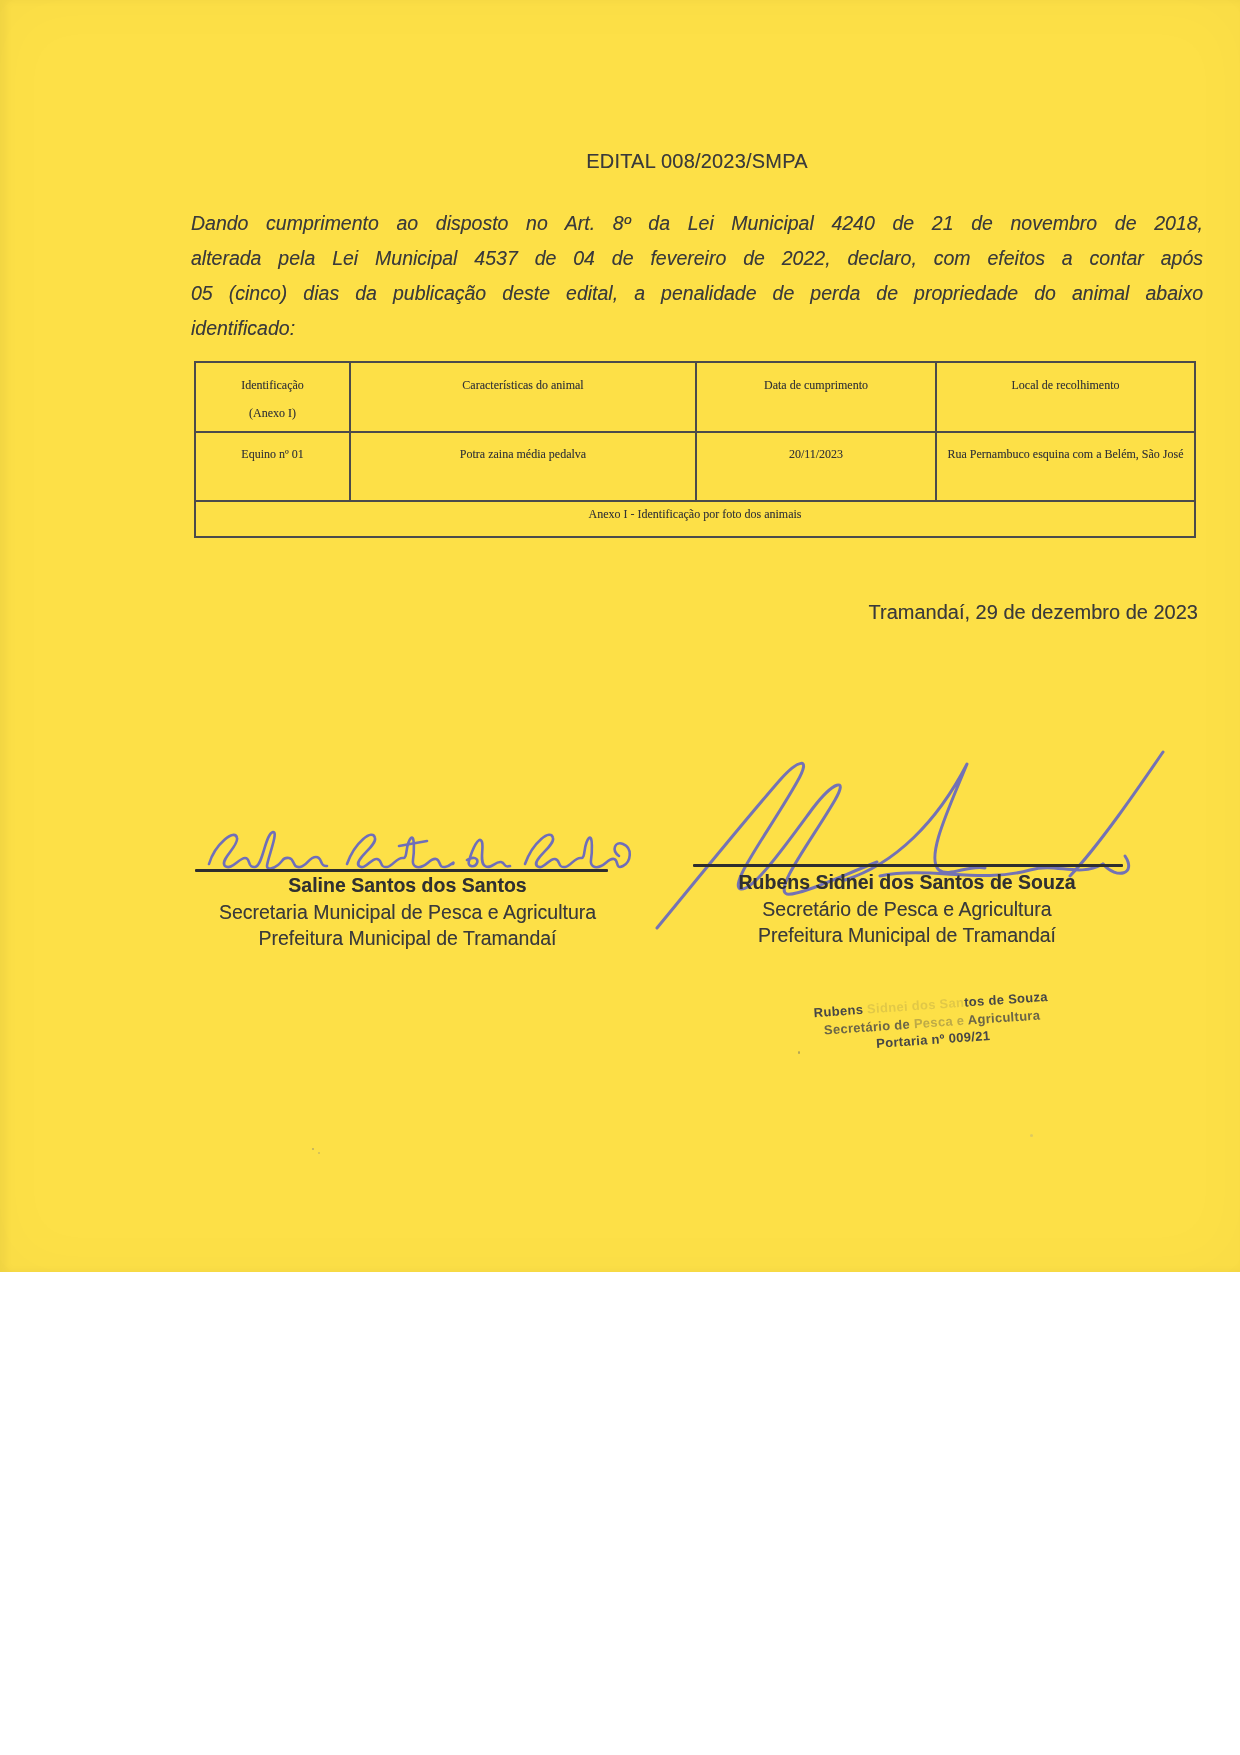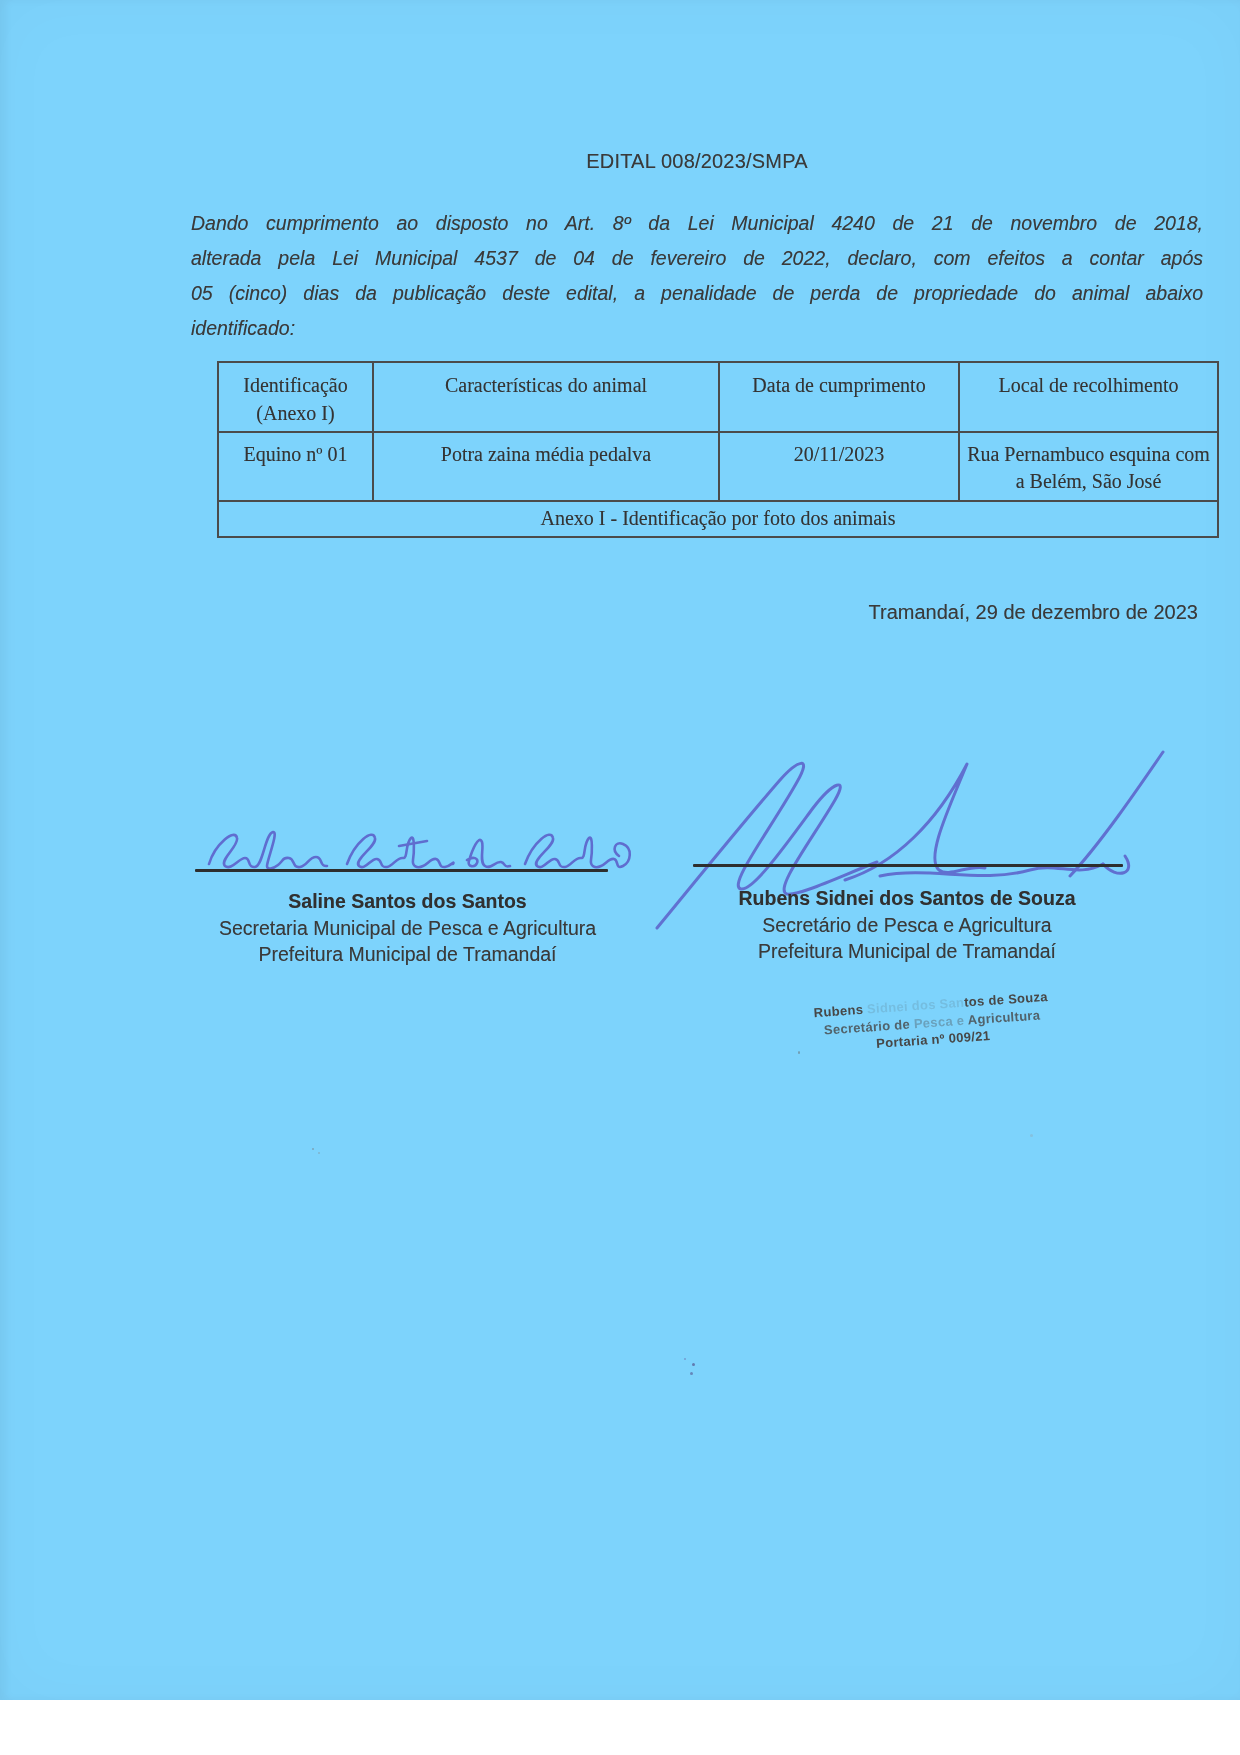--- a/index.html
+++ b/index.html
@@ -3,22 +3,22 @@
 <meta charset="utf-8">
 <style>
   html, body {
     margin: 0;
     padding: 0;
     background: #ffffff;
   }
   .page {
     position: relative;
     width: 1240px;
-    height: 1700px;
-    background: #7dd3fc;
+    height: 1272px;
+    background: #fde047;
     overflow: hidden;
     font-family: "Liberation Sans", sans-serif;
     color: #383838;
   }
   
   .scan-edge {
     position: absolute;
     left: 0; top: 0;
     width: 100%; height: 100%;
     pointer-events: none;
@@ -54,24 +54,23 @@
     text-align-last: left;
   }
   table.animal-table {
     position: absolute;
     left: 194px;
     top: 361px;
     width: 1002px;
     border-collapse: collapse;
     table-layout: fixed;
     font-family: "Liberation Serif", serif;
-    font-size: 20px;
+    font-size: 12px;
     color: #343434;
     text-shadow: 0 0 0.5px rgba(70,70,70,0.4);
-    margin-left: 23px;
   }
   .animal-table th, .animal-table td {
     border: 2px solid #4b4b4b;
     font-weight: normal;
     text-align: center;
     vertical-align: top;
     padding: 8px 6px 4px 6px;
   }
   .animal-table .hdr-row th { height: 55px; white-space: pre-line; line-height: 28px; }
   .animal-table .data-row td { height: 55px; line-height: 27px; }
@@ -94,21 +93,20 @@
     position: absolute;
     pointer-events: none;
   }
   .sig-block {
     position: absolute;
     text-align: center;
     font-size: 19.5px;
     line-height: 26.5px;
     color: #3a3a3a;
     text-shadow: 0 0 0.5px rgba(70,70,70,0.45);
-    margin-top: 16px;
   }
   .sig-block .sig-name {
     font-weight: bold;
     color: #303030;
   }
   .stamp {
     position: absolute;
     left: 810px;
     top: 996px;
     width: 244px;

